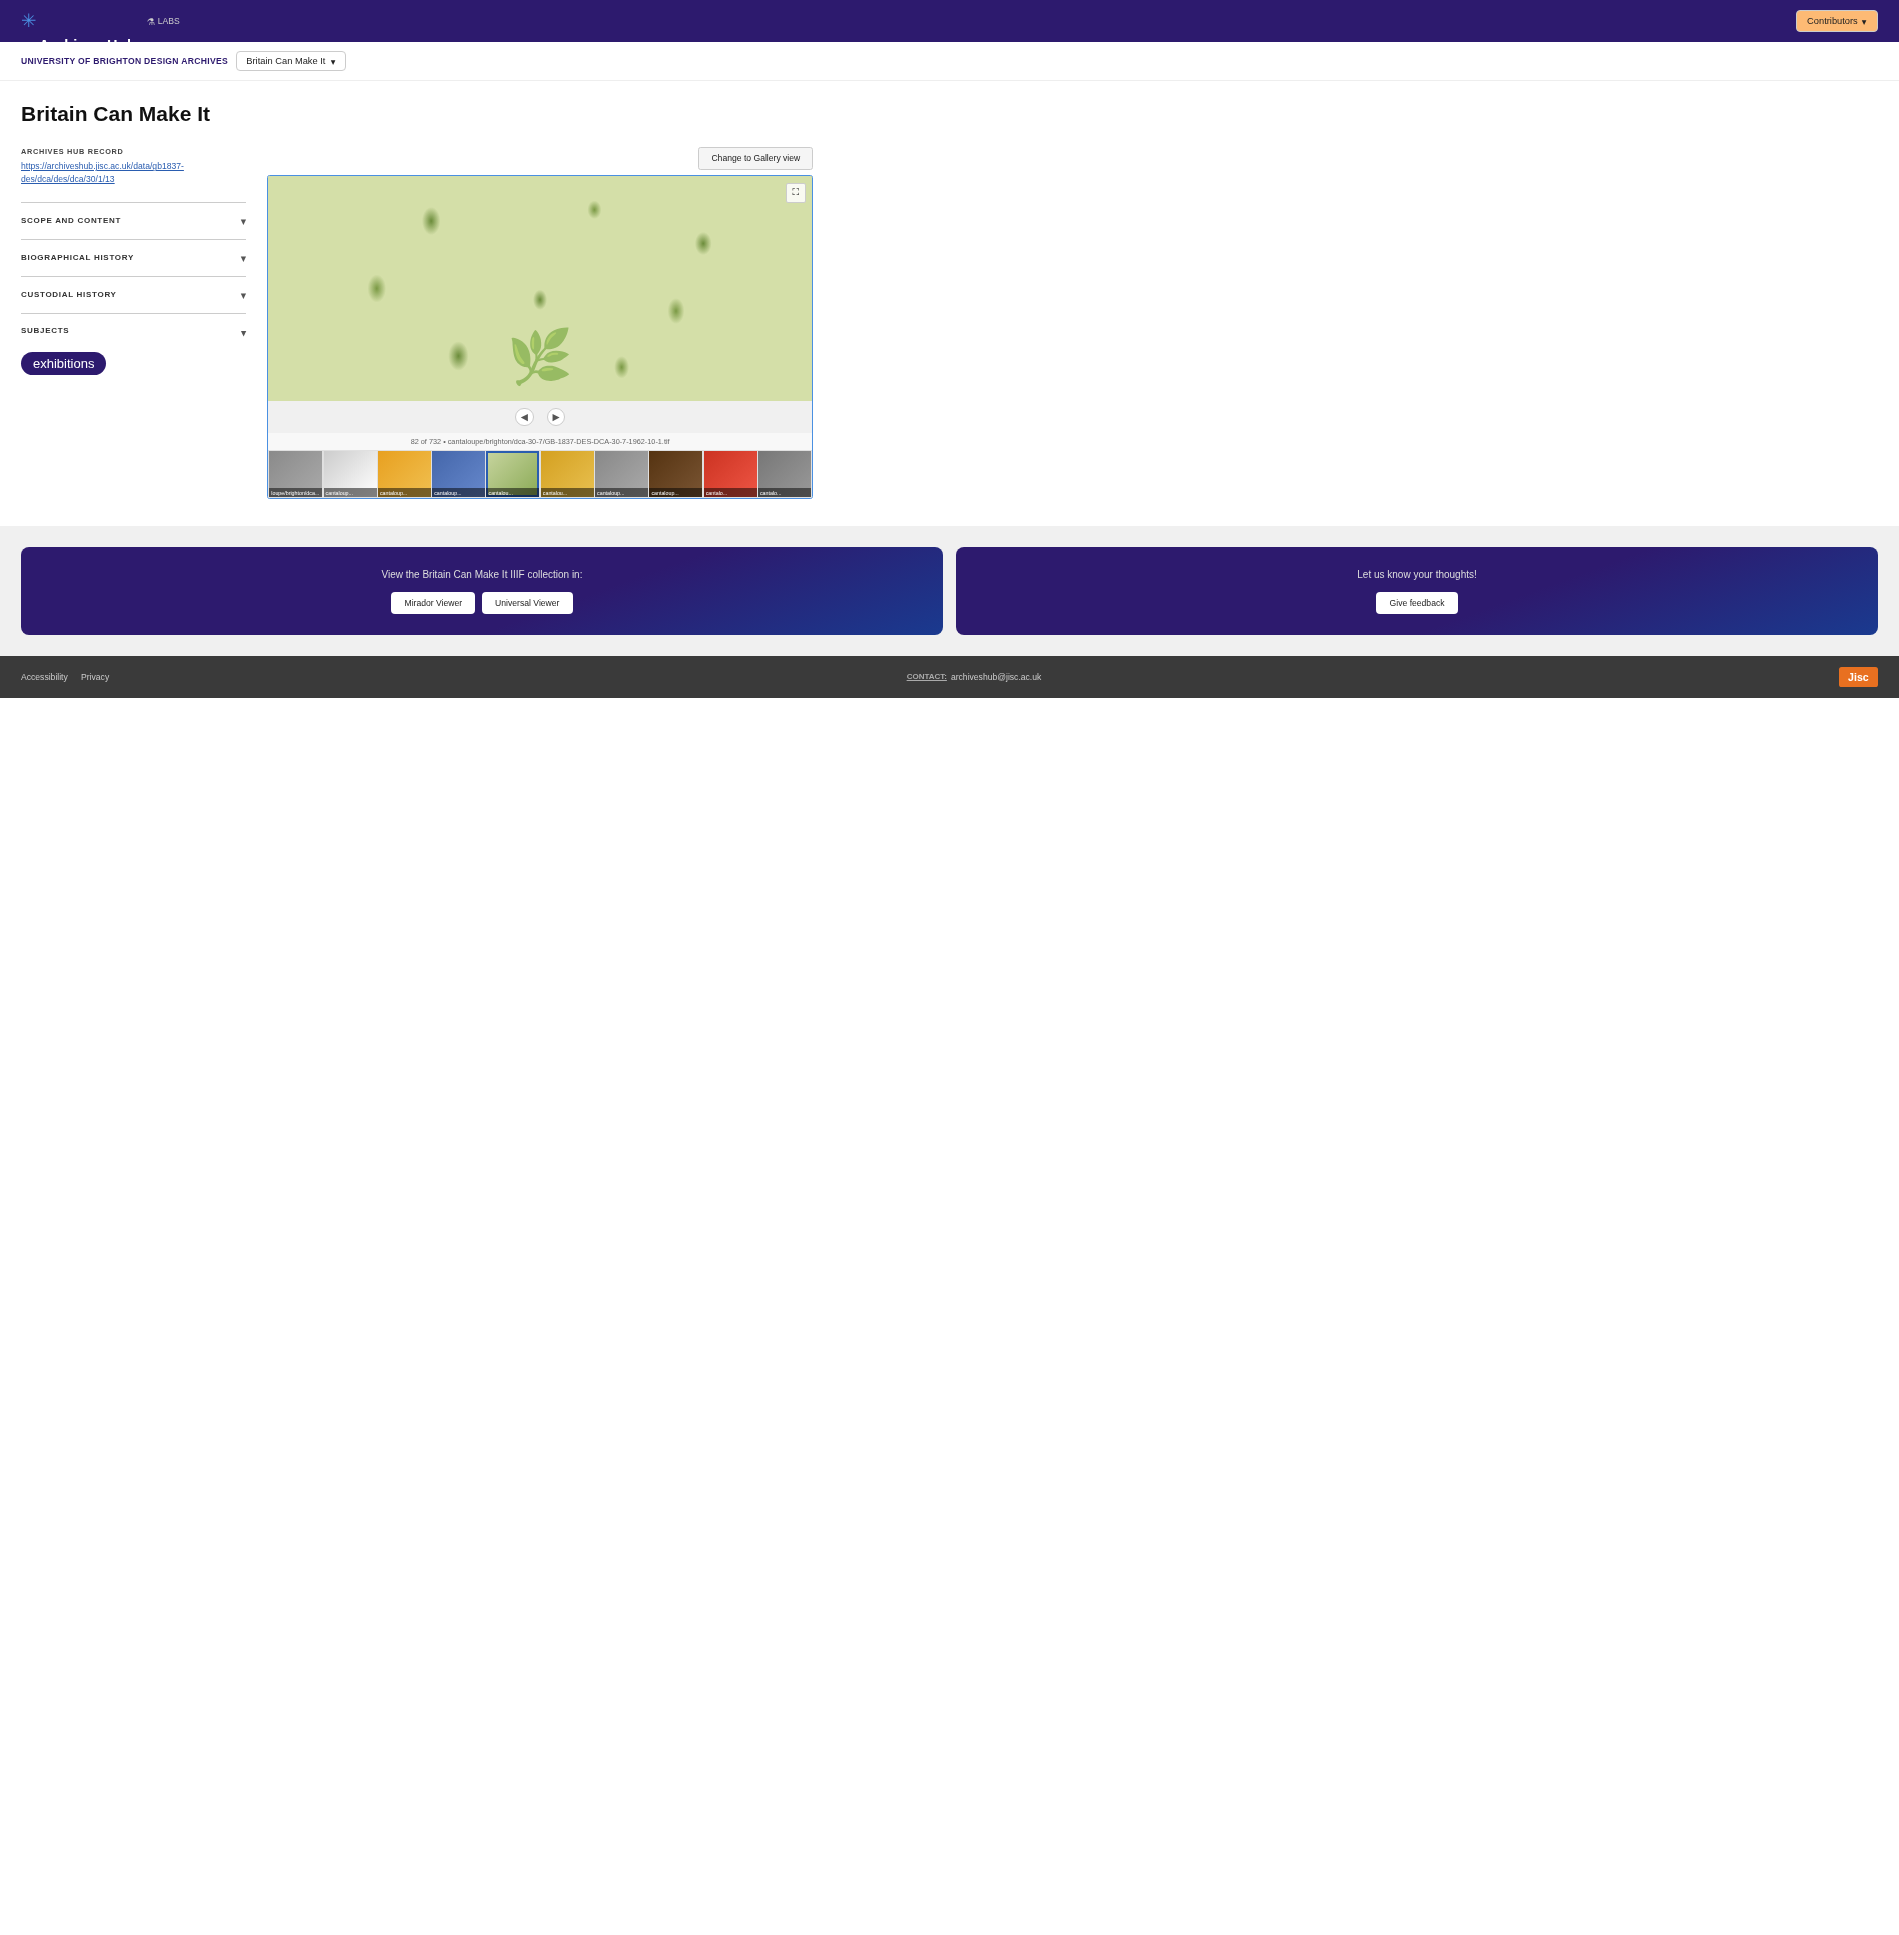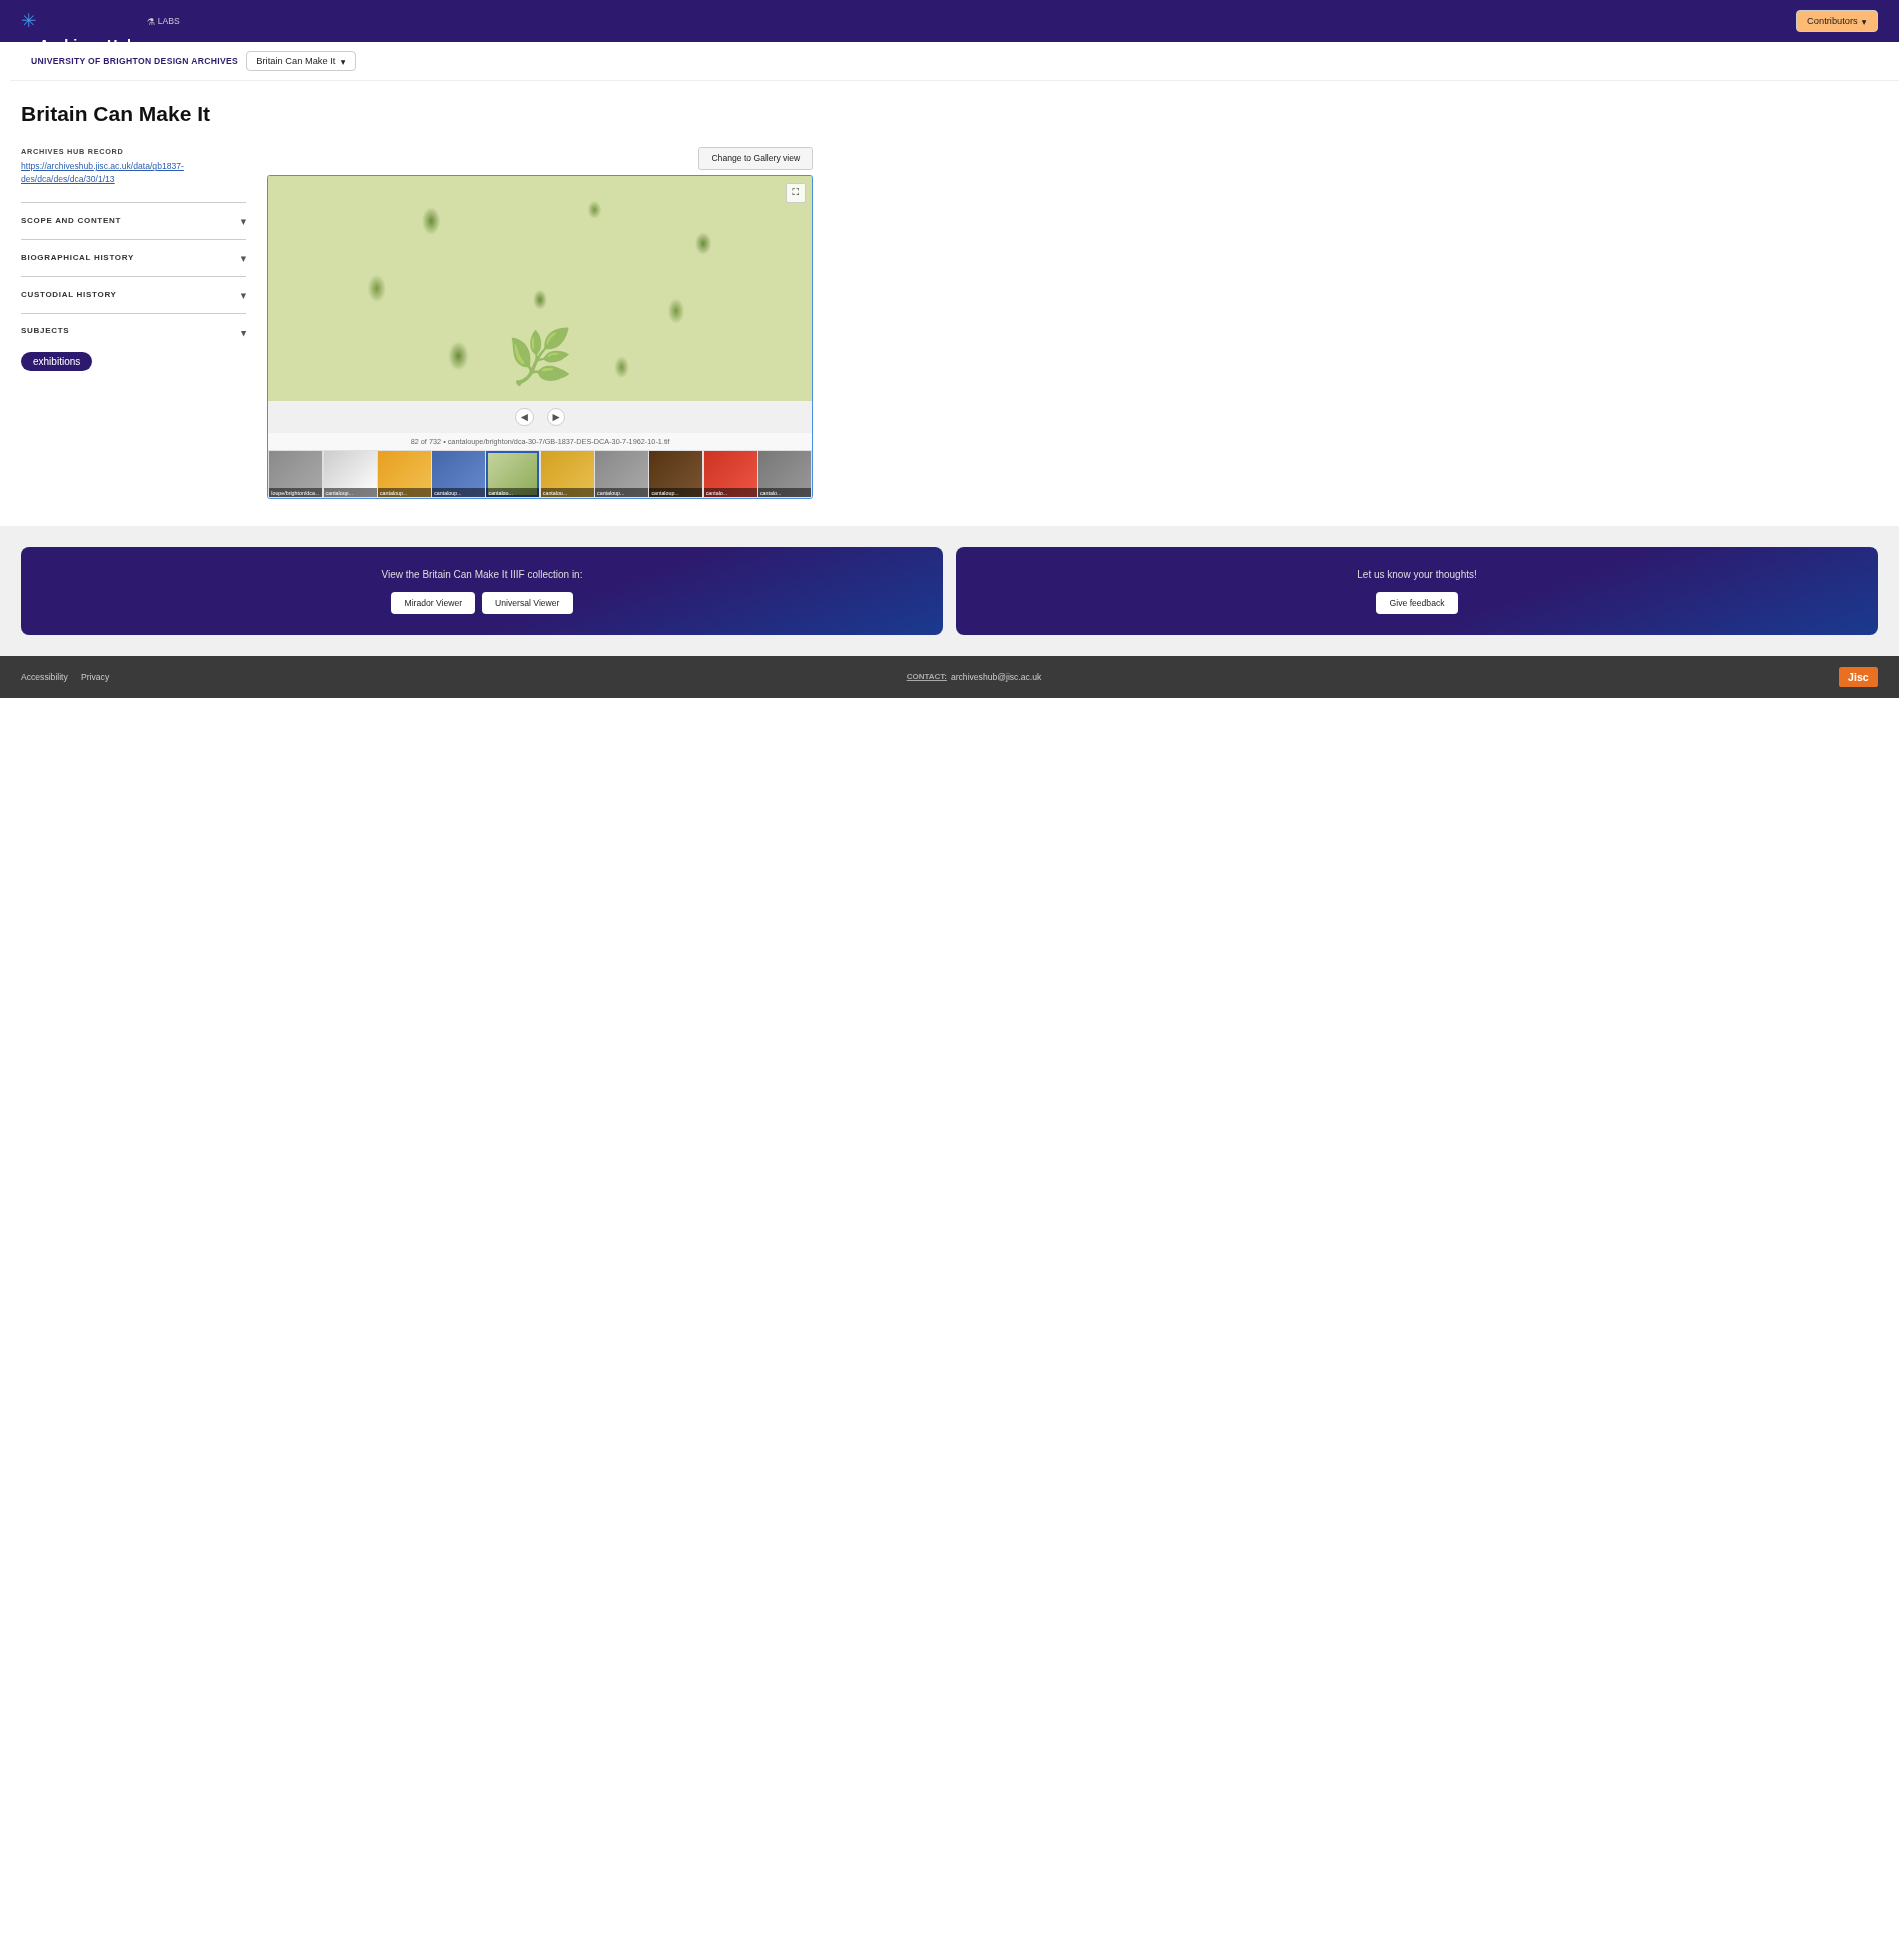--- a/index.html
+++ b/index.html
@@ -59,21 +59,20 @@
       font-weight: 500;
     }
 
     
     .breadcrumb-bar {
       display: flex;
       align-items: center;
       gap: 8px;
       padding: 9.3px 21px;
       border-bottom: 0.7px solid #eee;
-      margin-left: 10px;
     }
     .breadcrumb-org {
       color: #2d1a6e;
       font-weight: 700;
       font-size: 8.6px;
       letter-spacing: 0.3px;
       text-transform: uppercase;
     }
     .breadcrumb-dropdown {
       background: #fff;
@@ -174,21 +173,21 @@
       display: flex;
       justify-content: space-between;
       align-items: center;
       margin-bottom: 8px;
     }
     .subject-tag {
       background: #2d1a6e;
       color: #fff;
       border-radius: 13.2px;
       padding: 4px 12px;
-      font-size: 10px;
+      font-size: 13px;
       cursor: pointer;
       border: none;
       display: inline-block;
     }
 
     
     .viewer-panel {
       flex: 1;
     }
     .viewer-toolbar {

